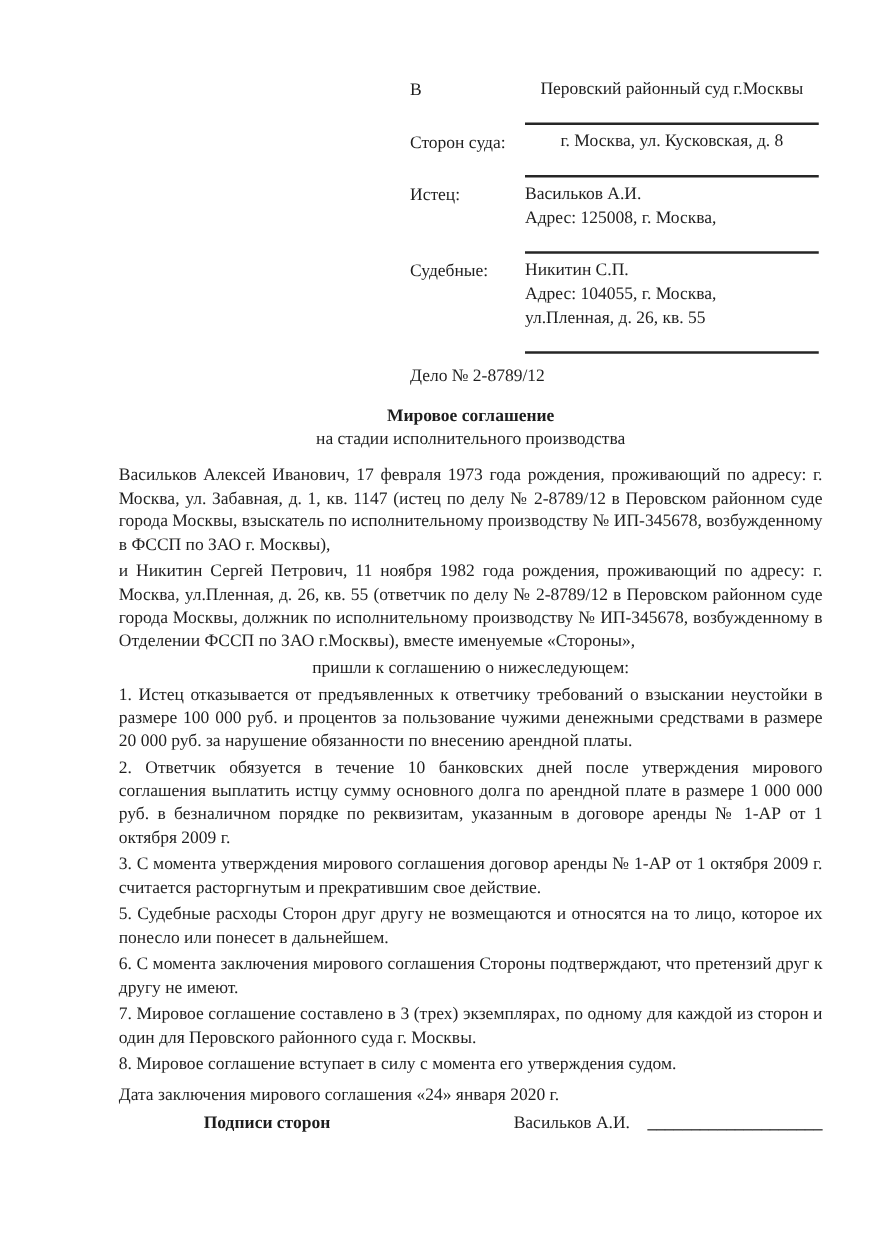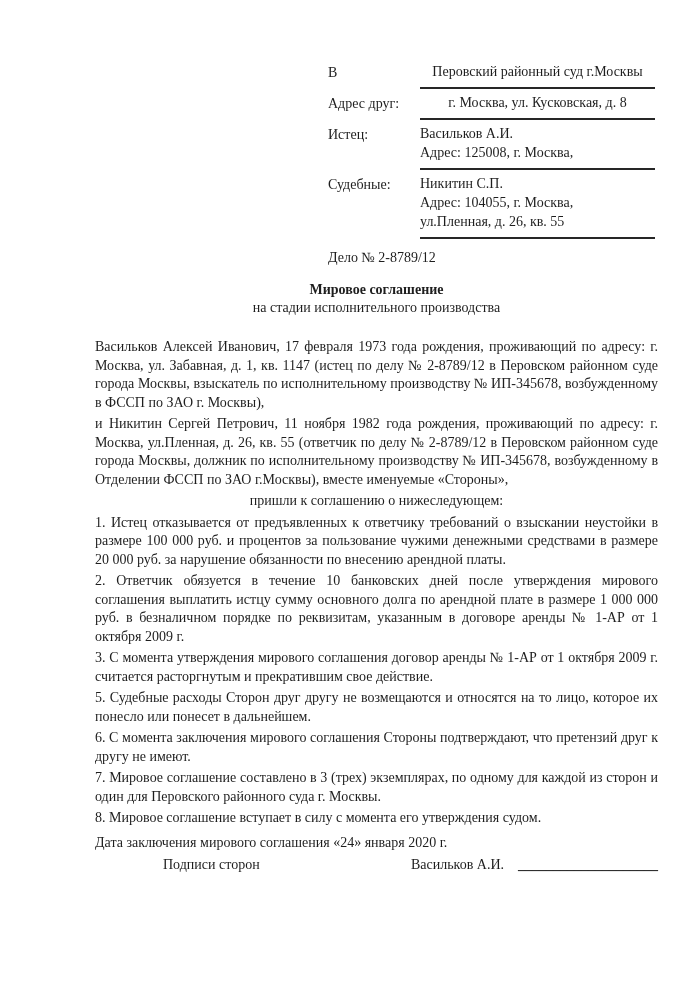--- a/index.html
+++ b/index.html
@@ -13,61 +13,61 @@
     color: #1e1e1e;
     overflow: hidden;
   }
   
   .header-block { margin: 62px 45px 0 328px; }
   .hrow { display: flex; margin-bottom: 4px; }
   .hlabel { width: 92px; flex: none; line-height: 19px; padding-top: 1px; }
   .hvalue {
     flex: 1;
     border-bottom: 2px solid #262626;
-    padding-bottom: 6px;
+    padding-bottom: 17px;
     line-height: 19px;
   }
   .hvalue.center { text-align: center; }
   .hvalue .vline { display: block; }
   .case-number { margin: 9px 0 0 328px; line-height: 19px; }
   
   .title-wrap { margin: 14px 42px 0 95px; text-align: center; line-height: 18px; }
   .doc-title { font-weight: bold; }
   .doc-subtitle { font-weight: normal; }
   
-  .body-block { margin: 21px 42px 0 95px; }
+  .body-block { margin: 11px 42px 0 95px; }
   .body-block p {
     margin: 0 0 3px 0;
     line-height: 18.5px;
     text-align: justify;
   }
   .body-block p.lead { text-align: center; }
   .date-line { margin-top: 6px !important; text-align: left; }
   
   .sig-row { display: flex; margin: 1px 42px 0 95px; line-height: 19px; }
-  .sig-label { margin-left: 68px; }
+  .sig-label { margin-left: 68px; font-weight: bold; }
   .sig-name { margin-left: auto; }
   .sig-line { margin-left: 14px; white-space: nowrap; font-weight: bold; }
 </style>
 </head>
 <body>
 
 <div class="page">
 
   <div class="header-block">
 
     <div class="hrow">
       <div class="hlabel">В</div>
       <div class="hvalue center">
         <span class="vline">Перовский районный суд г.Москвы</span>
       </div>
     </div>
 
     <div class="hrow">
-      <div class="hlabel">Адрес друг:</div>
+      <div class="hlabel">Сторон суда:</div>
       <div class="hvalue center">
         <span class="vline">г. Москва, ул. Кусковская, д. 8</span>
       </div>
     </div>
 
     <div class="hrow">
       <div class="hlabel">Истец:</div>
       <div class="hvalue">
         <span class="vline">Васильков А.И.</span>
         <span class="vline">Адрес: 125008, г. Москва,</span>

